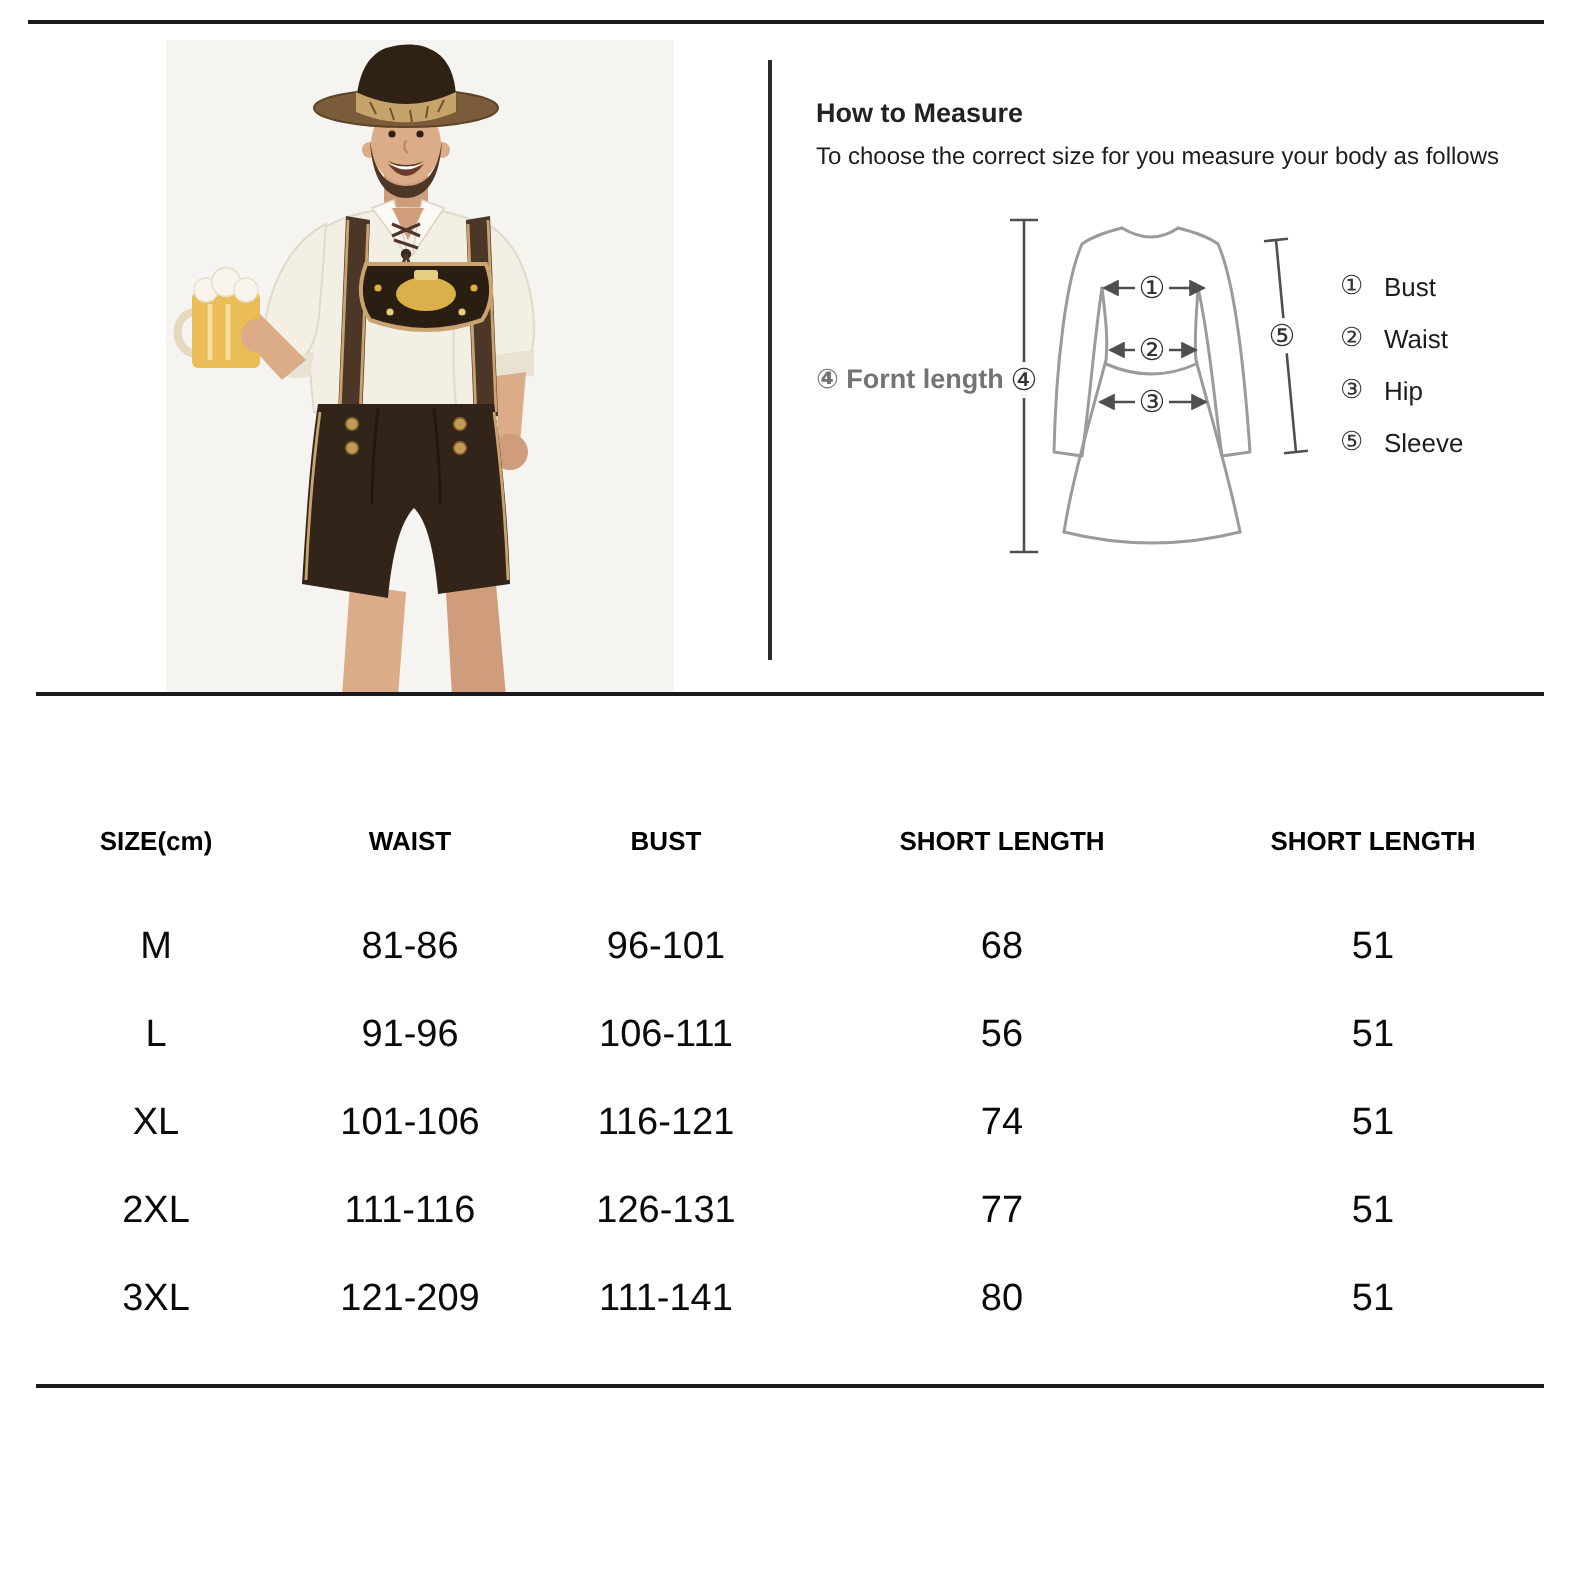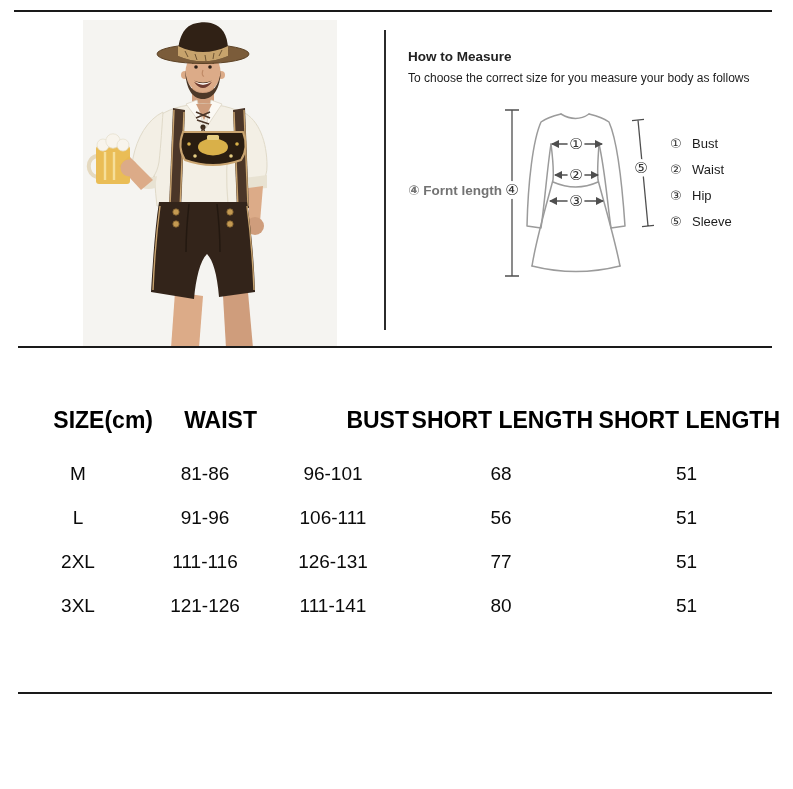--- a/index.html
+++ b/index.html
@@ -46,21 +46,21 @@
   .gback{fill:#fff;}
   .front-length{position:absolute;left:408px;top:182px;font-size:13.5px;font-weight:700;color:#737373;}
 
   .legend{position:absolute;left:670px;top:131px;}
   .legend-item{height:26px;line-height:26px;font-size:13px;color:#1c1c1c;display:flex;align-items:center;}
   .lg-num{width:22px;color:#333;font-family:"DejaVu Sans",sans-serif;}
   .lg-label{font-weight:500;}
 
   .table-title{position:absolute;left:0;top:358px;width:754px;text-align:center;font-size:17px;font-weight:700;color:#000;}
   table.size{position:absolute;left:3px;top:400px;width:777px;border-collapse:collapse;table-layout:fixed;}
-  table.size th{height:40px;padding:0 0 12px 0;font-size:23px;font-weight:700;vertical-align:middle;text-align:right;color:#000;}
+  table.size th{height:40px;padding:0 0 12px 0;font-size:13px;font-weight:700;vertical-align:middle;text-align:center;color:#000;}
   table.size td{height:42px;font-size:19px;font-weight:400;vertical-align:middle;text-align:center;color:#0a0a0a;}
 </style>
 </head>
 <body>
 
 <div class="page">
 
   <div class="hr top"></div>
 
   <div class="photo">
@@ -250,29 +250,36 @@
         <td>51</td>
       </tr>
       <tr>
         <td>L</td>
         <td>91-96</td>
         <td>106-111</td>
         <td>56</td>
         <td>51</td>
       </tr>
       <tr>
+        <td>XL</td>
+        <td>101-106</td>
+        <td>116-121</td>
+        <td>74</td>
+        <td>51</td>
+      </tr>
+      <tr>
         <td>2XL</td>
         <td>111-116</td>
         <td>126-131</td>
         <td>77</td>
         <td>51</td>
       </tr>
       <tr>
         <td>3XL</td>
-        <td>121-126</td>
+        <td>121-209</td>
         <td>111-141</td>
         <td>80</td>
         <td>51</td>
       </tr>
     </tbody>
   </table>
 
   <div class="hr bottom"></div>
 
 </div>

